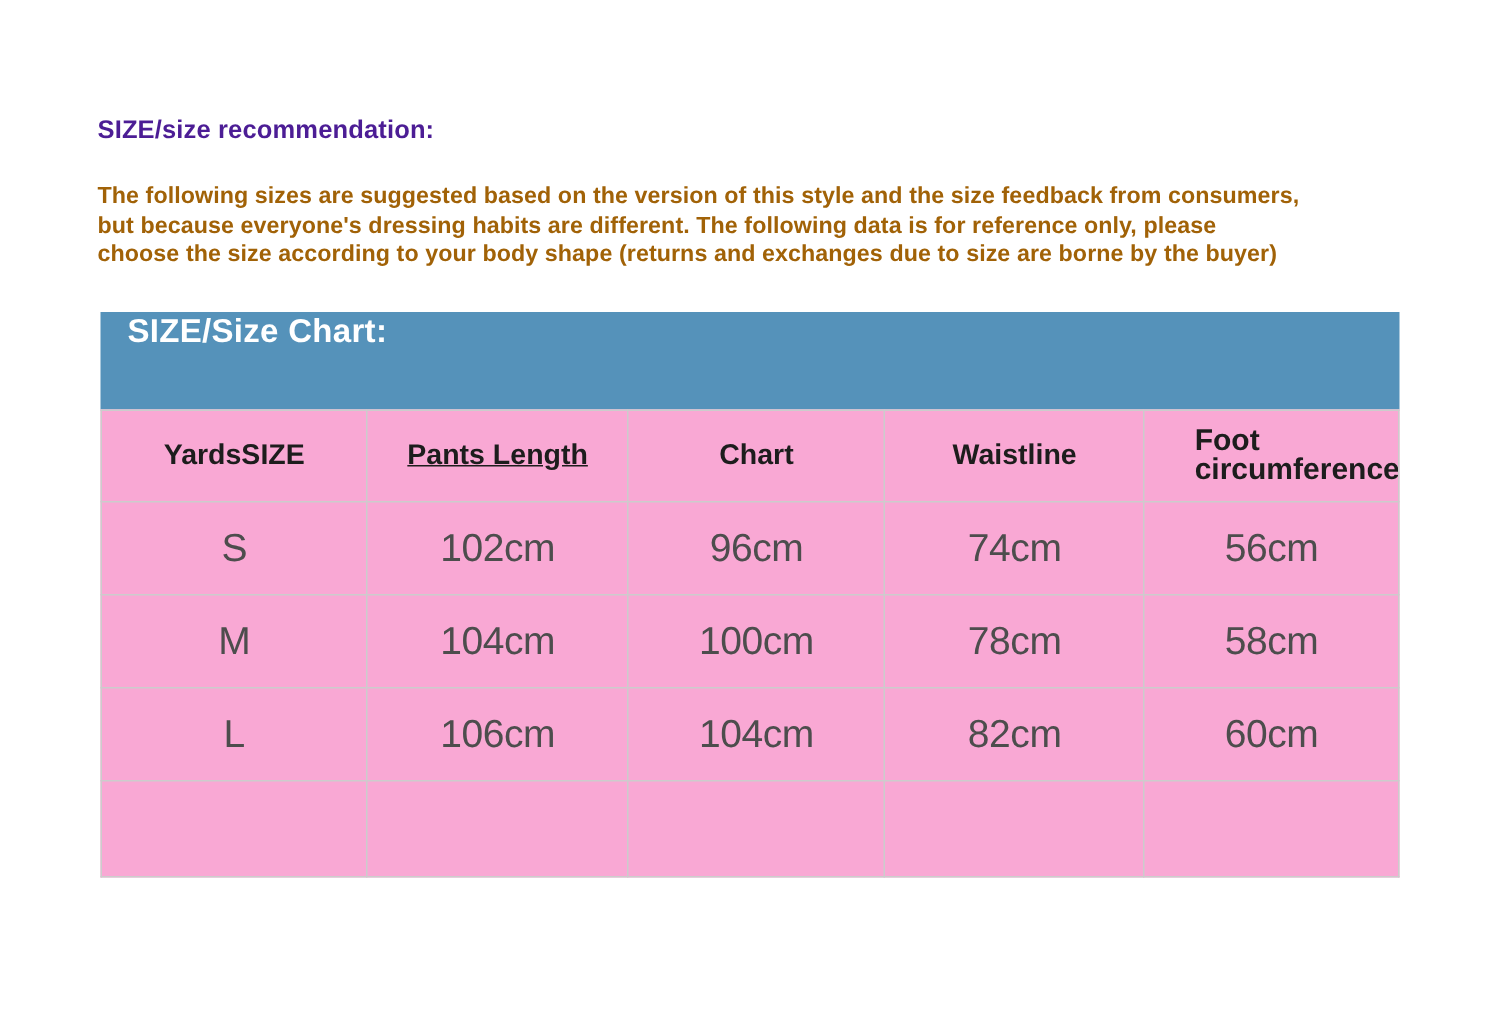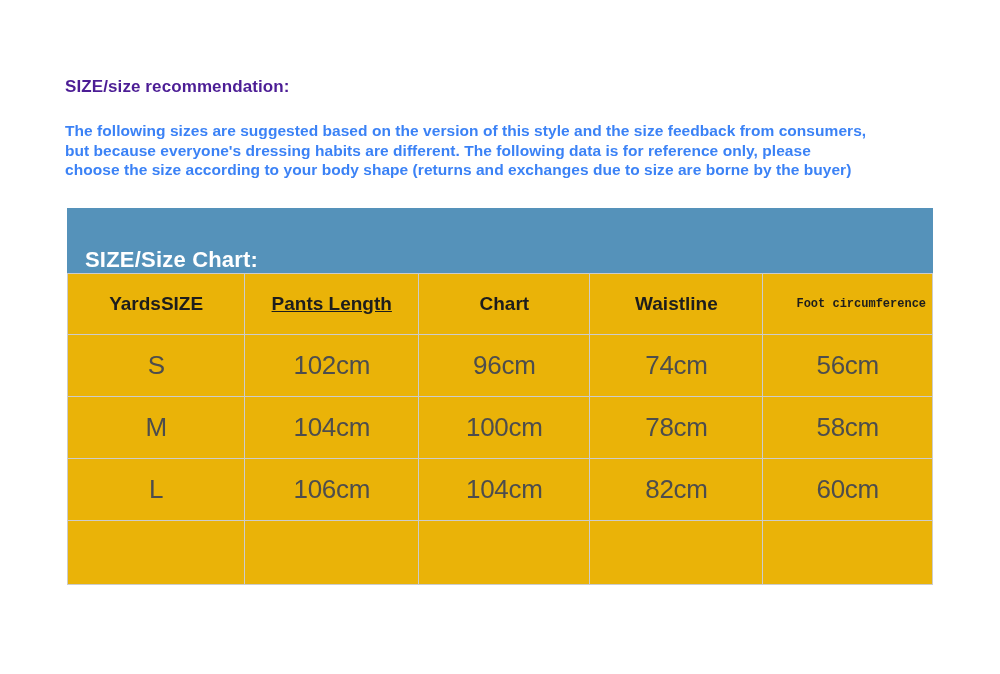--- a/index.html
+++ b/index.html
@@ -13,59 +13,58 @@
   .page { position: relative; width: 1000px; height: 674px; background: #ffffff; }
 
   .page-title {
     position: absolute; left: 65px; top: 77px;
     font-size: 17px; font-weight: bold; color: #4c1d95;
     letter-spacing: 0.1px;
   }
 
   .intro-note {
     position: absolute; left: 65px; top: 121px; width: 878px;
-    font-size: 15.5px; font-weight: bold; color: #3b82f6;
+    font-size: 15.5px; font-weight: bold; color: #a16207;
     line-height: 19.6px; white-space: pre-line;
     letter-spacing: 0.05px;
   }
 
   .size-chart {
     position: absolute; left: 67px; top: 208px; width: 866px;
   }
   .chart-header {
     height: 65px; background: #5592BA; color: #ffffff;
-    display: flex; align-items: flex-end; padding-left: 18px;
+    display: flex; align-items: flex-start; padding-left: 18px;
   }
   .chart-header .chart-title {
     font-size: 22px; font-weight: bold; letter-spacing: 0.2px;
   }
 
   table.size-table {
     width: 100%; border-collapse: collapse; table-layout: fixed;
-    background: #eab308;
+    background: #f9a8d4;
   }
   .size-table th, .size-table td {
     border: 1px solid #cccccc;
     vertical-align: middle;
     text-align: center;
     overflow: hidden;
   }
   .size-table th {
     height: 61px;
     font-size: 19px; font-weight: bold; color: #1d1d1d;
   }
   .size-table th:nth-child(1) { width: 20.5%; }
   .size-table th:nth-child(2) { width: 20.1%; text-decoration: underline; }
   .size-table th:nth-child(3) { width: 19.8%; }
   .size-table th:nth-child(4) { width: 20.0%; margin-top: 48px; }
   .size-table th:nth-child(5) {
     width: 19.6%;
-    font-size: 12px; text-align: left; padding-left: 33px;
+    font-size: 20px; text-align: left; padding-left: 33px;
     line-height: 19px;
-    font-family: Liberation Mono, monospace;
   }
   .size-table td {
     height: 62px;
     font-size: 26px; font-weight: normal; color: #4d4d4d;
     letter-spacing: -0.3px;
   }
   .size-table tbody tr:last-child td { height: 64px; }
 </style>
 </head>
 <body>

